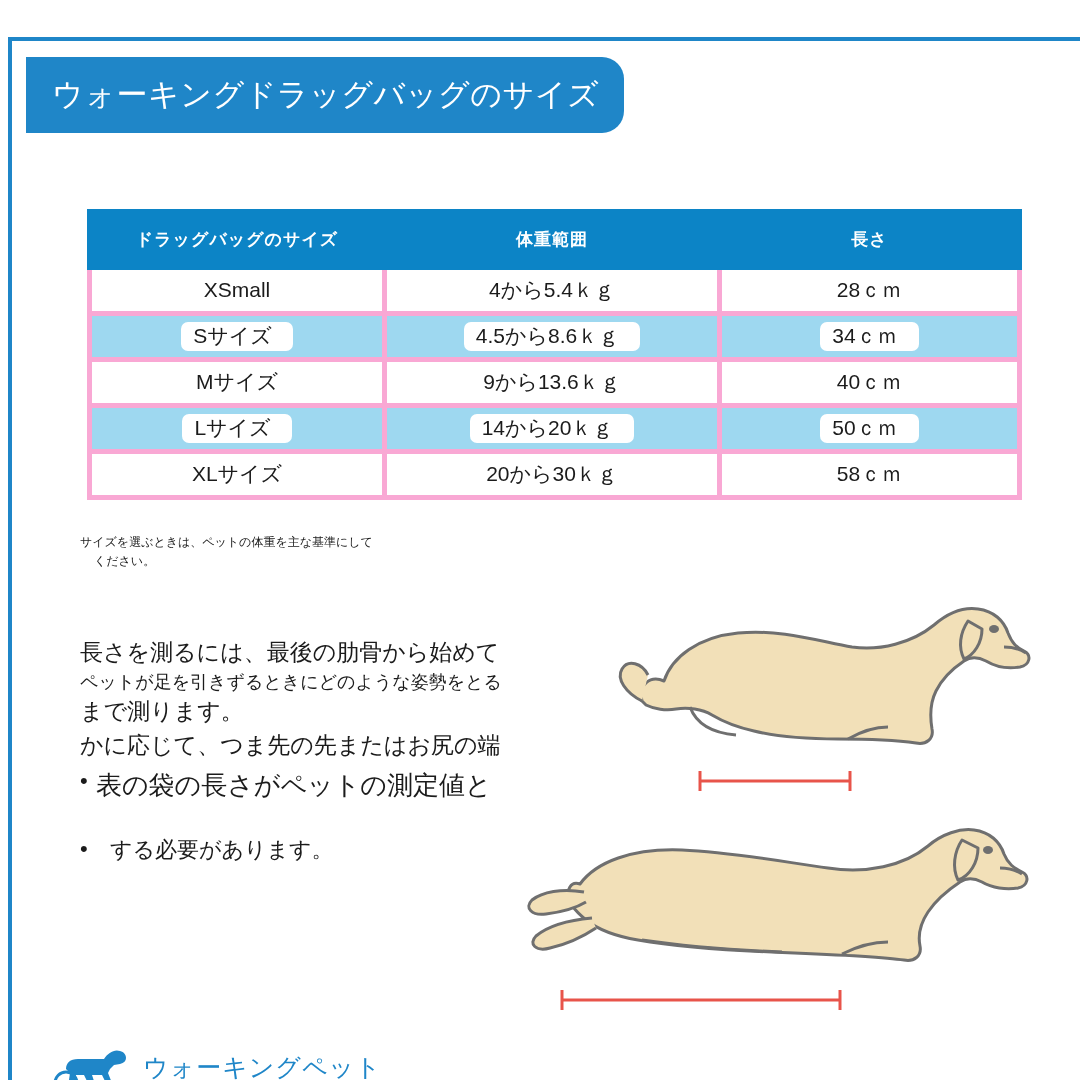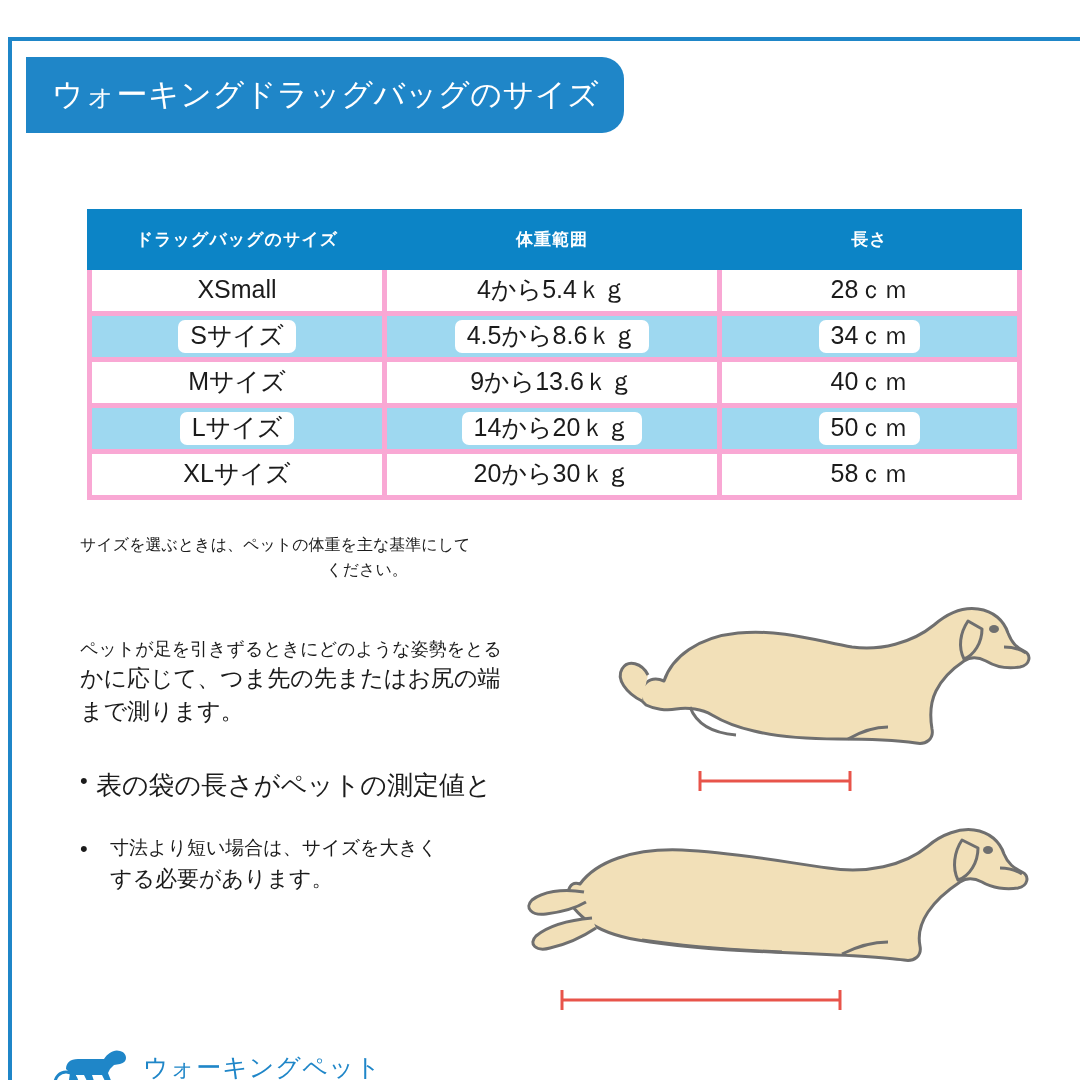--- a/index.html
+++ b/index.html
@@ -72,49 +72,49 @@
   }
   .size-table thead th.c0 { width: 295px; }
   .size-table thead th.c1 { width: 335px; text-align: center; }
   .size-table thead th.c2 { width: 300px; }
 
   .size-table tbody tr { height: 46px; }
   .size-table tbody tr.odd  td { background: #ffffff; }
   .size-table tbody tr.even td { background: #9ed8f0; }
 
   .size-table tbody td {
-    font-size: 25px;
+    font-size: 21px;
     color: #1b1b1b;
     padding: 0;
   }
   .size-table tbody tr.even td .cellbox {
     display: inline-block;
     background: #ffffff;
     border-radius: 7px;
-    padding: 2px 12px 4px 12px;
+    padding: 2px 21px 4px 12px;
     line-height: 1.1;
     text-align: center;
   }
   .size-table tbody tr.odd td .cellbox {
     display: inline-block;
     padding: 2px 12px 4px 12px;
     line-height: 1.1;
   }
 
   
   .note-1 {
     position: absolute;
     left: 68px;
     top: 492px;
     width: 560px;
-    font-size: 16px;
+    font-size: 12px;
     line-height: 1.55;
     color: #1b1b1b;
   }
-  .note-1 .l2 { padding-left: 14px; display: block; text-align: center; }
+  .note-1 .l2 { padding-left: 14px; display: block; }
 
   .para-2 {
     position: absolute;
     left: 68px;
     top: 595px;
     width: 560px;
     color: #1b1b1b;
   }
   .para-2 .big  { font-size: 23px; line-height: 1.45; display: block; }
   .para-2 .small{ font-size: 18px; line-height: 1.45; display: block; }
@@ -221,36 +221,36 @@
       </tr>
     </tbody>
   </table>
 
   <div class="note-1">
     <span class="l1">サイズを選ぶときは、ペットの体重を主な基準にして</span>
     <span class="l2">ください。</span>
   </div>
 
   <div class="para-2">
+    <span class="big">長さを測るには、最後の肋骨から始めて</span>
     <span class="small">ペットが足を引きずるときにどのような姿勢をとる</span>
+    <span class="big">まで測ります。</span>
     <span class="big">かに応じて、つま先の先またはお尻の端</span>
-    <span class="big">まで測ります。</span>
   </div>
 
   <div class="bullets">
     <div class="bullet">
       <span class="dot">•</span>
       <div class="lines">
         <span class="b">表の袋の長さがペットの測定値と</span>
       </div>
     </div>
     <div class="bullet">
       <span class="dot">•</span>
       <div class="lines">
-        <span class="s">寸法より短い場合は、サイズを大きく</span>
         <span class="b2">する必要があります。</span>
       </div>
     </div>
   </div>
 
   <div class="dog-top">
     <svg viewBox="0 0 440 230" width="440" height="230">
 
       <path d="M30 120 C26 104 38 94 52 100 C60 76 86 56 126 52 C170 48 206 60 240 66
                C268 70 300 62 322 44 C336 32 352 26 366 28 C382 30 392 40 396 52

